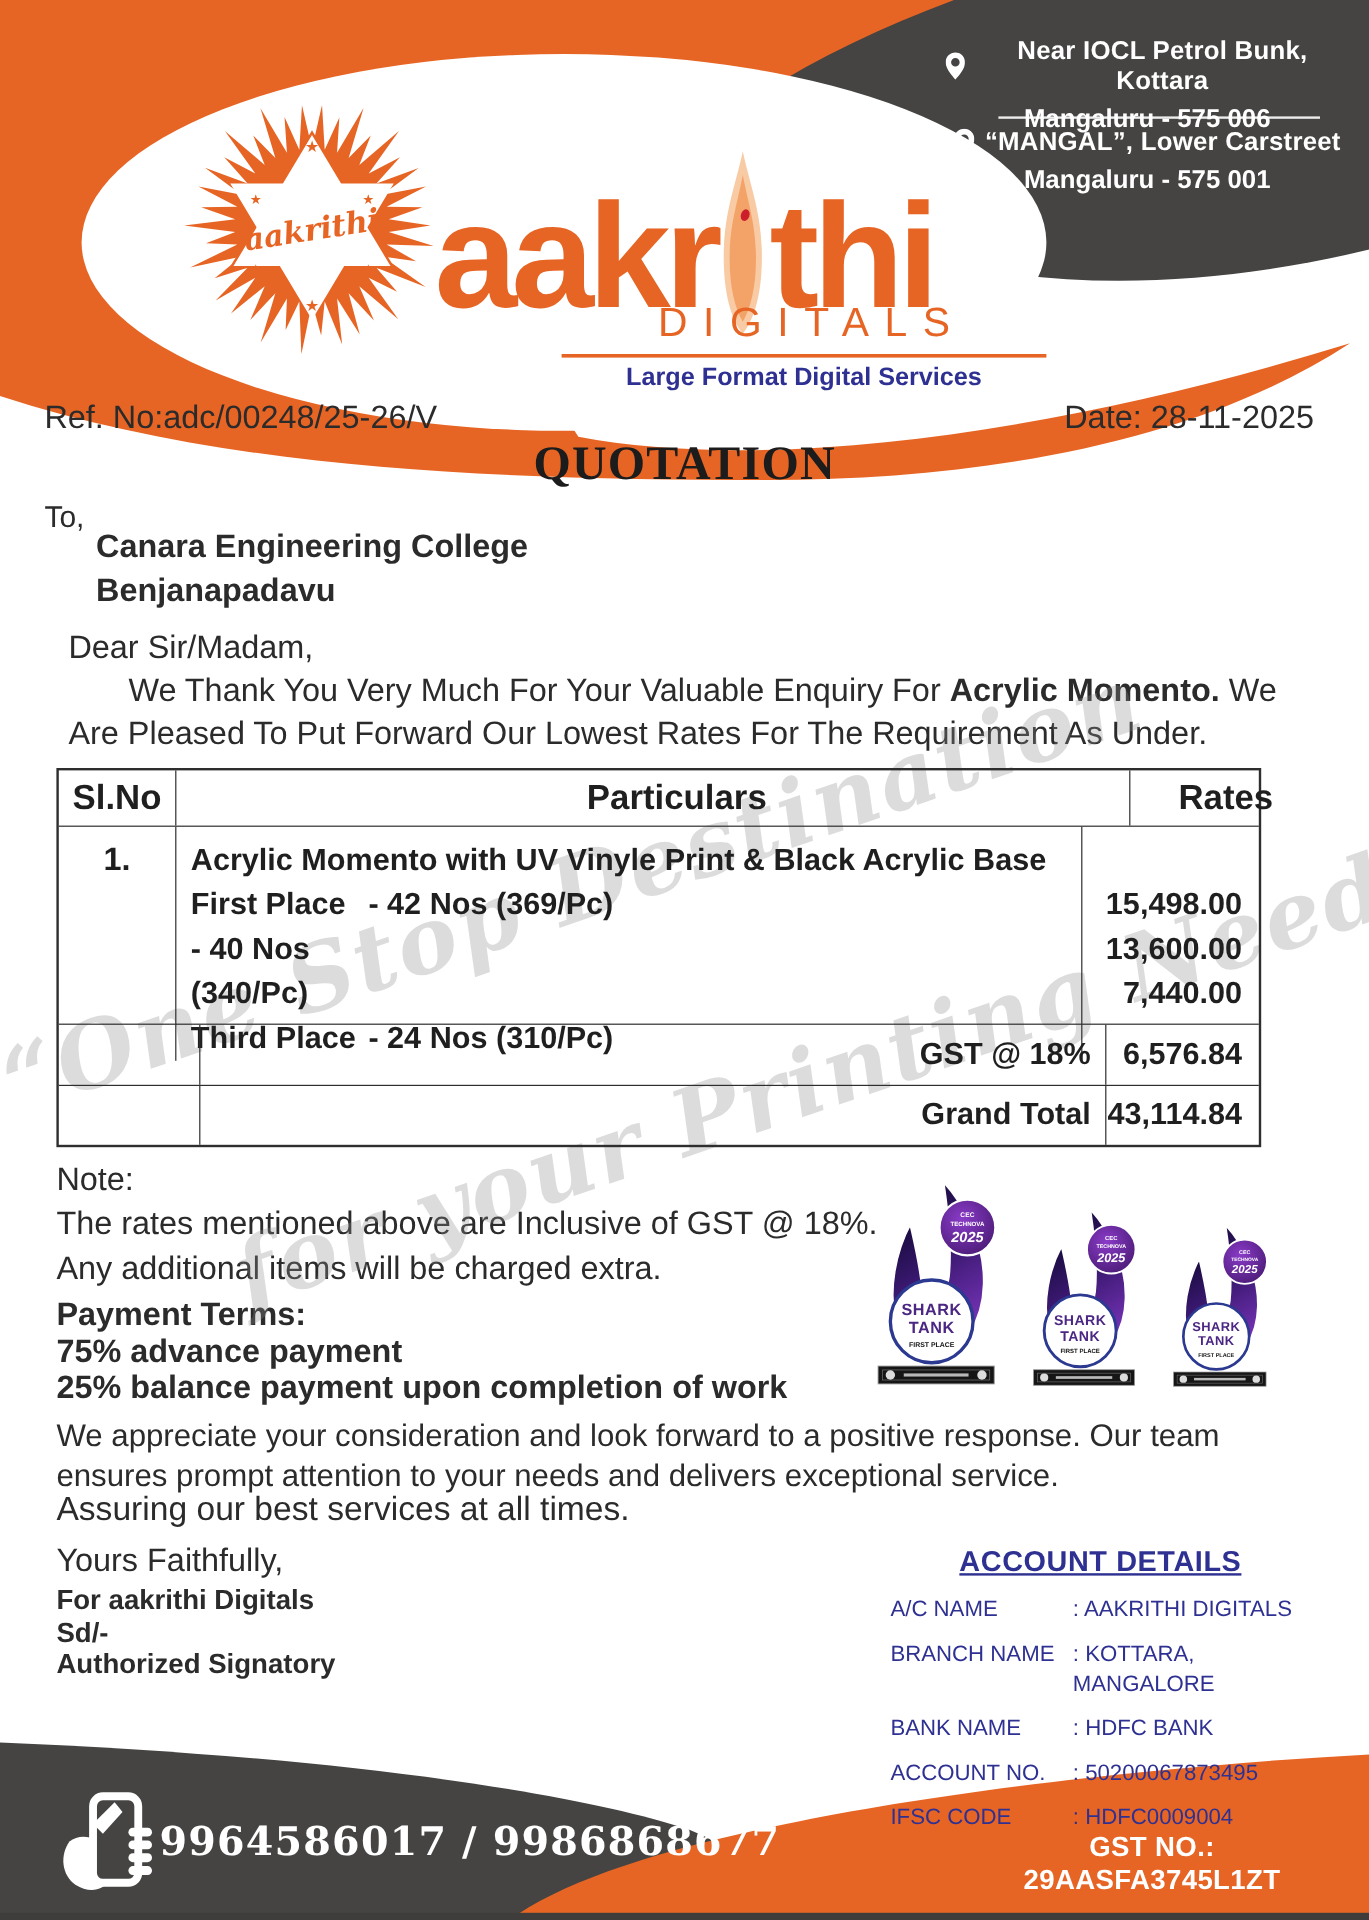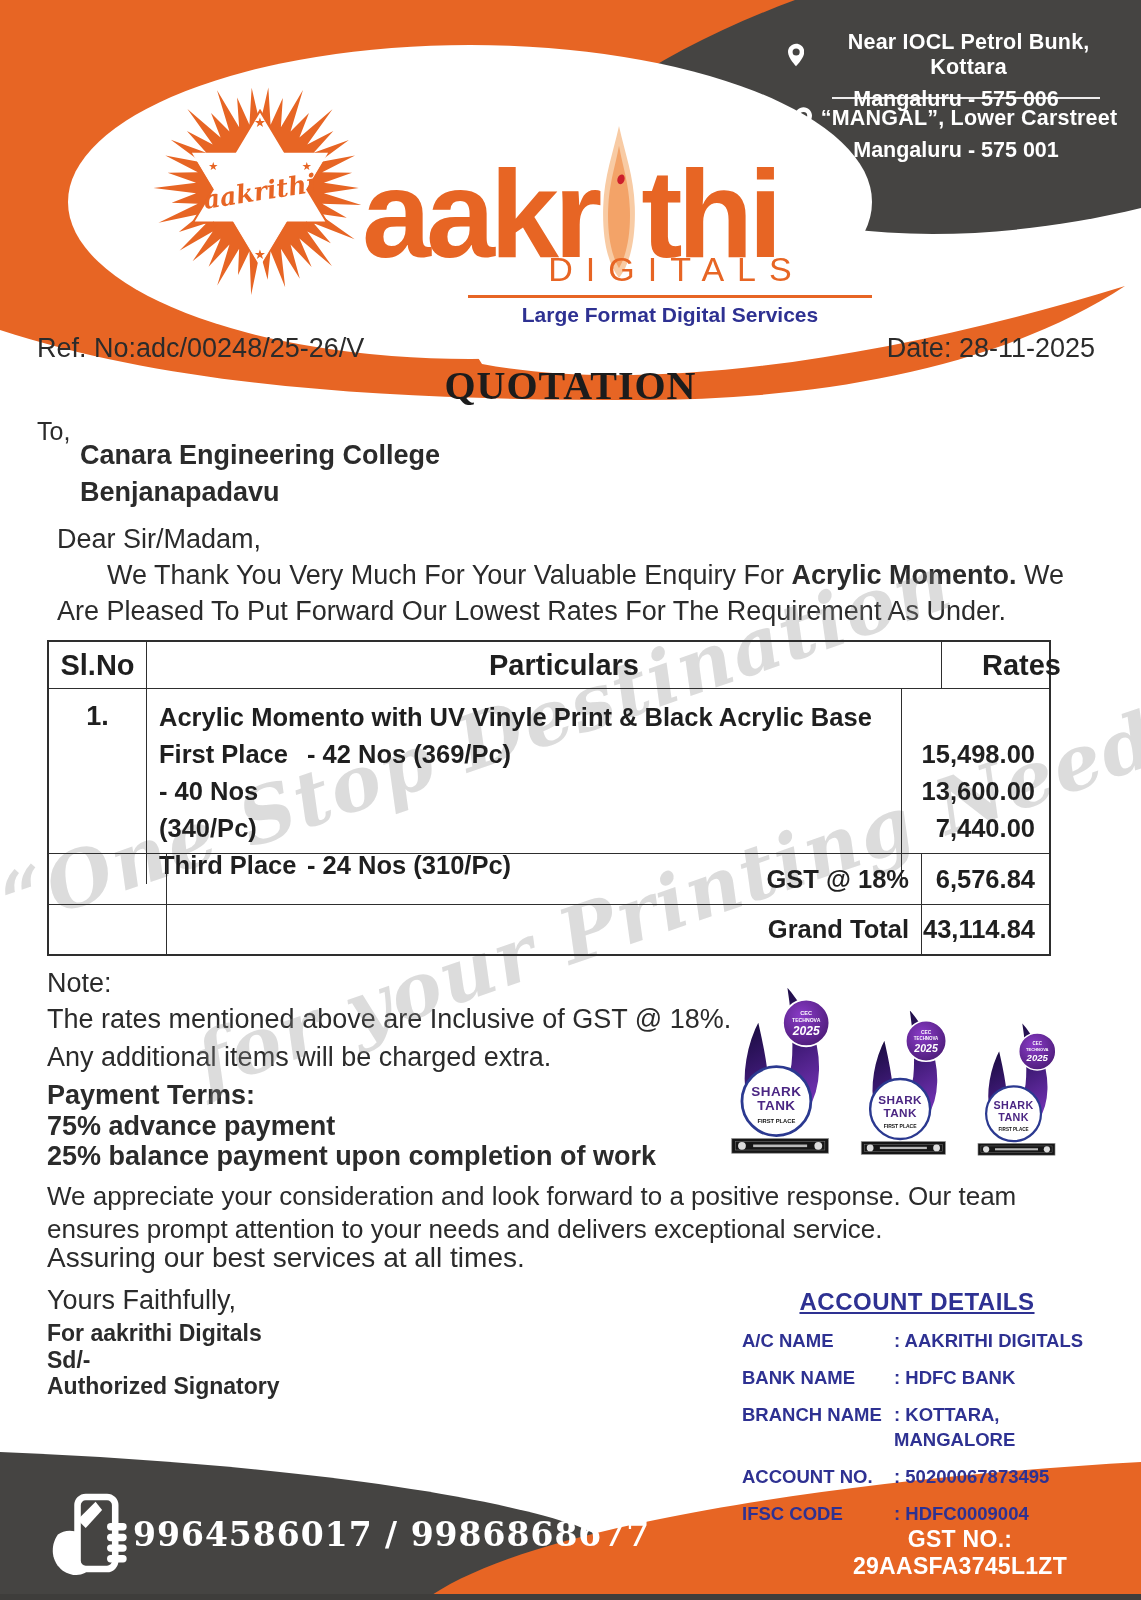--- a/index.html
+++ b/index.html
@@ -88,21 +88,21 @@
   
   .sig1{left:47px;top:1285px;}
   .sig2{left:47px;top:1320px;font-size:23px;font-weight:700;}
   .sig3{left:47px;top:1347px;font-size:23px;font-weight:700;}
   .sig4{left:47px;top:1373px;font-size:23px;font-weight:700;}
 
   
   .account{position:absolute;left:742px;top:1288px;width:350px;color:var(--navy,#2E3192);z-index:2;}
   .account-title{text-align:center;font-size:24px;font-weight:700;text-decoration:underline;
                  letter-spacing:.5px;margin-bottom:8px;}
-  .acct-row{display:grid;grid-template-columns:152px auto;font-size:18.5px;font-weight:700;
+  .acct-row{display:grid;grid-template-columns:152px auto;font-size:18.5px;font-weight:400;
             line-height:25px;margin-top:12px;}
 
   
   .trophies{position:absolute;left:728px;top:962px;width:330px;height:200px;
             display:flex;align-items:flex-end;gap:26px;z-index:2;}
 
   
   .ftr-svg{position:absolute;left:0;top:1430px;}
   .phone-icon{position:absolute;left:48px;top:1492px;}
   .phones{position:absolute;left:133px;top:1515px;color:#fff;
@@ -280,26 +280,26 @@
   <div class="txt sig3">Sd/-</div>
   <div class="txt sig4">Authorized Signatory</div>
 
   <div class="account">
     <div class="account-title">ACCOUNT DETAILS</div>
     <div class="acct-row">
       <span>A/C NAME</span>
       <span>: AAKRITHI DIGITALS</span>
     </div>
     <div class="acct-row">
+      <span>BRANCH NAME</span>
+      <span>: KOTTARA, MANGALORE</span>
+    </div>
+    <div class="acct-row">
       <span>BANK NAME</span>
       <span>: HDFC BANK</span>
-    </div>
-    <div class="acct-row">
-      <span>BRANCH NAME</span>
-      <span>: KOTTARA, MANGALORE</span>
     </div>
     <div class="acct-row">
       <span>ACCOUNT NO.</span>
       <span>: 50200067873495</span>
     </div>
     <div class="acct-row">
       <span>IFSC CODE</span>
       <span>: HDFC0009004</span>
     </div>
   </div>

